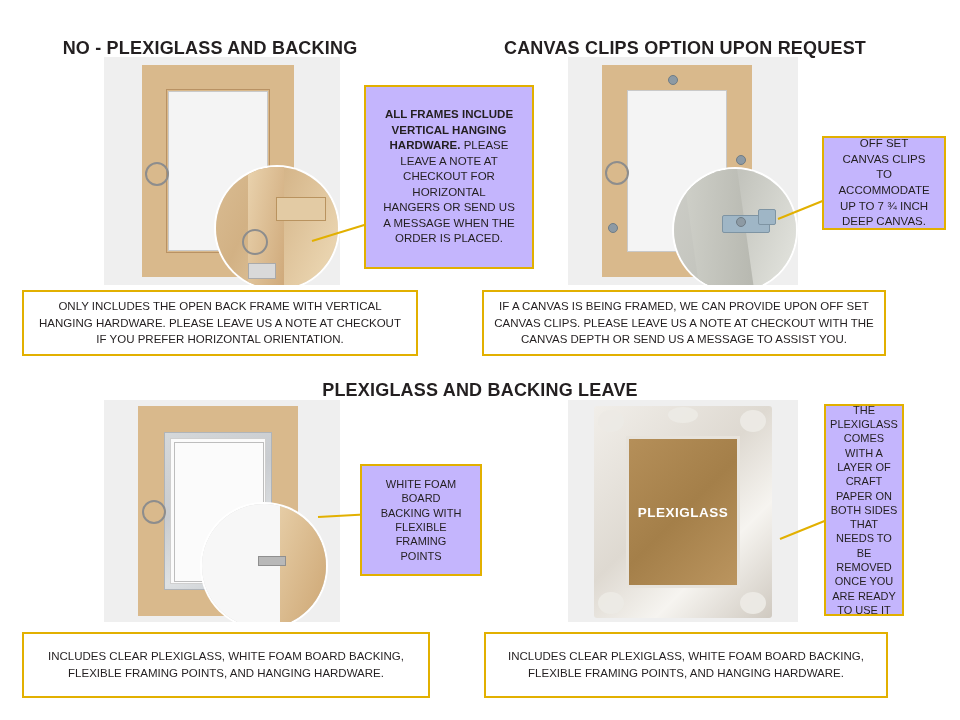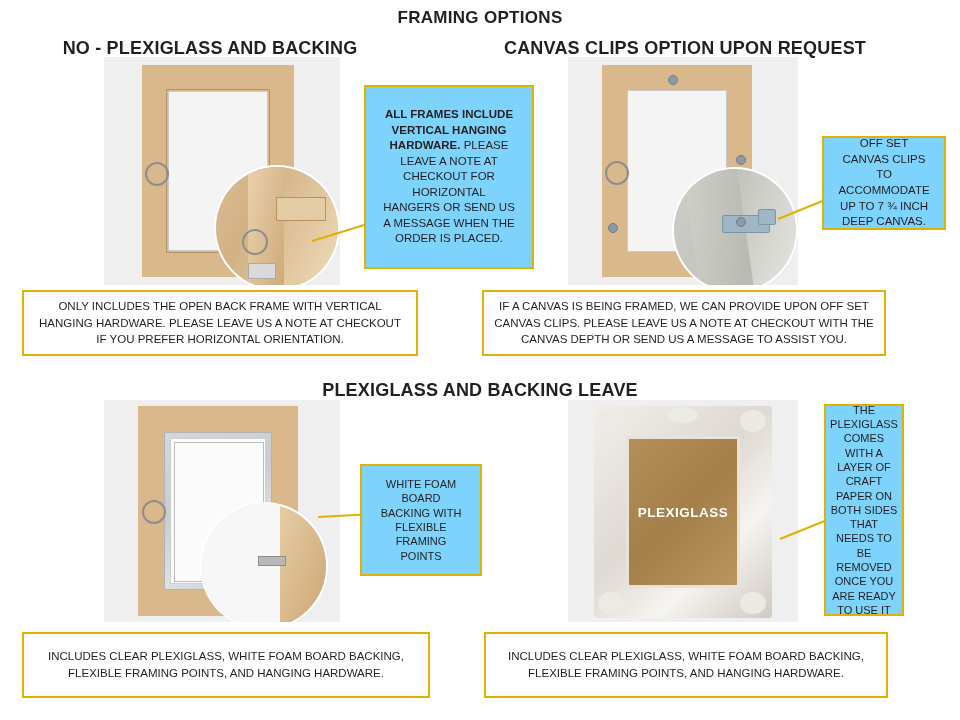--- a/index.html
+++ b/index.html
@@ -111,21 +111,21 @@
     width: 8px;
     height: 8px;
     border-radius: 50%;
     background: #8d9aa4;
     border: 1px solid #6f7c85;
   }
   
   .callout {
     position: absolute;
     border: 2px solid #e2b000;
-    background: #7dd3fc;
+    background: #c4b5fd;
     box-sizing: border-box;
     font-size: 11.5px;
     line-height: 1.35;
     text-align: center;
     color: #231f20;
     padding: 8px 17px;
     display: flex;
     align-items: center;
     justify-content: center;
   }
@@ -193,21 +193,20 @@
     display: flex;
     align-items: center;
     justify-content: center;
   }
 </style>
 </head>
 <body>
 
 <div class="page">
 
-  <div class="main-title">FRAMING OPTIONS</div>
 
   <div class="section-title" style="top:38px; left:30px; width:360px;">NO - PLEXIGLASS AND BACKING OPTION</div>
 
   <div class="section-title" style="top:38px; left:500px; width:370px;">CANVAS CLIPS OPTION UPON REQUEST</div>
 
   <div class="photo" style="left:104px; top:57px; width:236px; height:228px;">
     <div class="frame-wood wood-grad" style="left:38px; top:8px; width:152px; height:212px; border-width:26px;"></div>
     <div class="open-back" style="left:64px; top:34px; width:100px; height:160px;"></div>
     <div class="frame-inner-shadow" style="left:62px; top:32px; width:104px; height:164px;"></div>
     <div class="hanger-ring" style="left:41px; top:105px;"></div>

